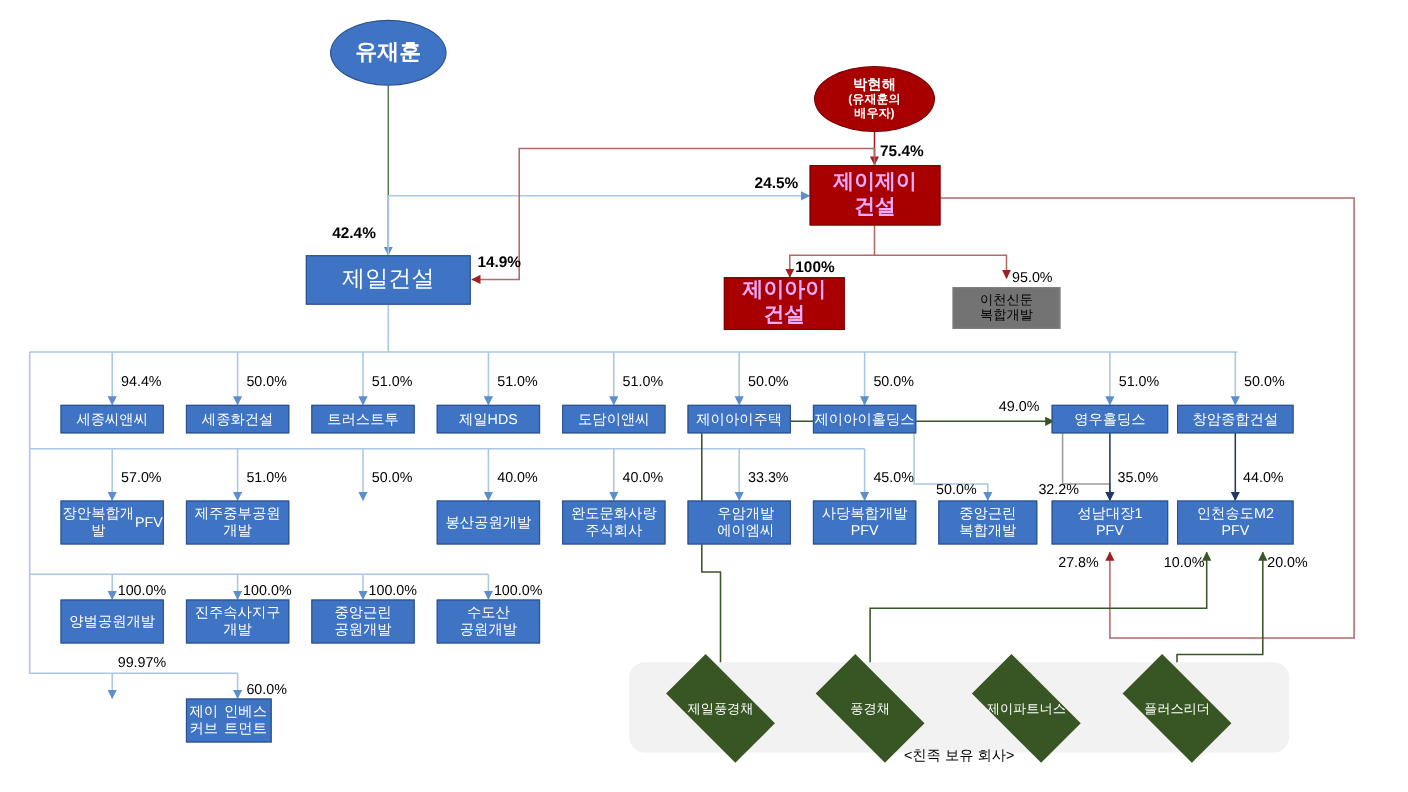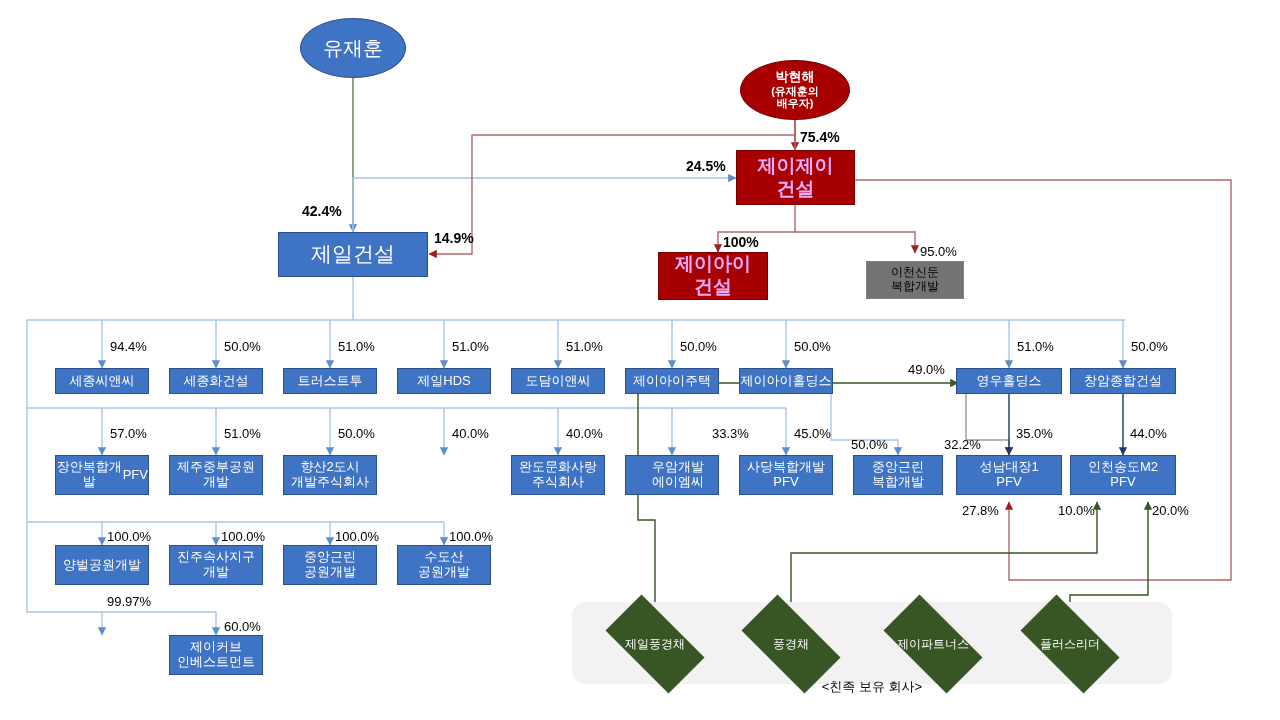--- a/index.html
+++ b/index.html
@@ -5,21 +5,21 @@
   html,body{margin:0;padding:0;background:#ffffff;}
   body{width:1280px;height:720px;font-family:"Liberation Sans","DejaVu Sans",sans-serif;overflow:hidden;}
   #stage{position:relative;width:1280px;height:720px;}
   svg.edges{position:absolute;left:0;top:0;width:1280px;height:720px;pointer-events:none;}
 
   .node{position:absolute;box-sizing:border-box;display:flex;align-items:center;justify-content:center;text-align:center;line-height:1.15;}
 
   
   .box-blue{background:#3F73C4;border:1px solid #2A4F8A;color:#ffffff;font-size:13px;}
   
-  .ellipse-blue{background:#3F73C4;border:1px solid #2A4F8A;color:#ffffff;border-radius:50%;font-size:20px;font-weight:400;text-align:center;}
+  .ellipse-blue{background:#3F73C4;border:1px solid #2A4F8A;color:#ffffff;border-radius:50%;font-size:20px;font-weight:700;text-align:center;}
   
   .ellipse-red{background:#A80000;border:1px solid #7A0000;color:#ffffff;border-radius:50%;font-size:13px;font-weight:700;}
   .ellipse-red .sub{font-weight:700;font-size:11px;display:block;}
   
   .box-red{background:#A80000;border:1px solid #7A0000;color:#f0abfc;font-size:19px;font-weight:700;line-height:1.2;}
   
   .box-white{background:#737373;border:1px solid #808080;color:#000000;font-size:12px;}
   
   .box-blue-lg{background:#3F73C4;border:1px solid #2A4F8A;color:#ffffff;font-size:21px;}
 
@@ -180,23 +180,23 @@
     </div>
 
   <div class="node box-blue" style="left:55px;top:455px;width:94px;height:40px;flex-direction:row;">
       <span>장안복합개발</span>
       <span>PFV</span>
     </div>
   <div class="node box-blue" style="left:169px;top:455px;width:94px;height:40px;flex-direction:column;">
       <span>제주중부공원</span>
       <span>개발</span>
     </div>
-  <div class="node box-blue" style="left:283px;top:455px;width:94px;height:40px;flex-direction:column;">
-      <span>향산2도시</span>
-      <span>개발주식회사</span>
+  <div class="node box-blue" style="left:397px;top:455px;width:94px;height:40px;flex-direction:column;">
+      <span>봉산공원개발</span>
+      <span></span>
     </div>
   <div class="node box-blue" style="left:511px;top:455px;width:94px;height:40px;flex-direction:column;">
       <span>완도문화사랑</span>
       <span>주식회사</span>
     </div>
   <div class="node box-blue" style="left:625px;top:455px;width:94px;height:40px;flex-direction:column;padding-left:12px;">
       <span>우암개발</span>
       <span>에이엠씨</span>
     </div>
   <div class="node box-blue" style="left:739px;top:455px;width:94px;height:40px;flex-direction:column;">
@@ -226,21 +226,21 @@
     </div>
   <div class="node box-blue" style="left:283px;top:545px;width:94px;height:40px;flex-direction:column;">
       <span>중앙근린</span>
       <span>공원개발</span>
     </div>
   <div class="node box-blue" style="left:397px;top:545px;width:94px;height:40px;flex-direction:column;">
       <span>수도산</span>
       <span>공원개발</span>
     </div>
 
-  <div class="node box-blue" style="left:169px;top:635px;width:94px;height:40px;flex-direction:column;">
+  <div class="node box-blue" style="left:169px;top:635px;width:78px;height:40px;flex-direction:row;">
       <span>제이커브</span>
       <span>인베스트먼트</span>
     </div>
 
   <div class="panel" style="left:572px;top:602px;width:600px;height:82px;"></div>
   <div class="panel-cap" style="left:572px;top:678px;width:600px;">&lt;친족 보유 회사&gt;</div>
 
   <div class="diamond" style="left:592px;top:608px;width:126px;height:72px;">
     <div class="shape"></div>
     <div class="lbl">제일풍경채</div>
@@ -274,21 +274,21 @@
   <div class="pct" style="left:794px;top:339px;">50.0%</div>
   <div class="pct" style="left:1017px;top:339px;">51.0%</div>
   <div class="pct" style="left:1131px;top:339px;">50.0%</div>
   <div class="pct" style="left:908px;top:362px;">49.0%</div>
 
   <div class="pct" style="left:110px;top:426px;">57.0%</div>
   <div class="pct" style="left:224px;top:426px;">51.0%</div>
   <div class="pct" style="left:338px;top:426px;">50.0%</div>
   <div class="pct" style="left:452px;top:426px;">40.0%</div>
   <div class="pct" style="left:566px;top:426px;">40.0%</div>
-  <div class="pct" style="left:680px;top:426px;margin-left:32px;">33.3%</div>
+  <div class="pct" style="left:680px;top:426px;">33.3%</div>
   <div class="pct" style="left:794px;top:426px;">45.0%</div>
   <div class="pct" style="left:851px;top:437px;">50.0%</div>
   <div class="pct" style="left:944px;top:437px;">32.2%</div>
   <div class="pct" style="left:1016px;top:426px;">35.0%</div>
   <div class="pct" style="left:1130px;top:426px;">44.0%</div>
 
   <div class="pct" style="left:962px;top:503px;">27.8%</div>
   <div class="pct" style="left:1058px;top:503px;">10.0%</div>
   <div class="pct" style="left:1152px;top:503px;">20.0%</div>
 

